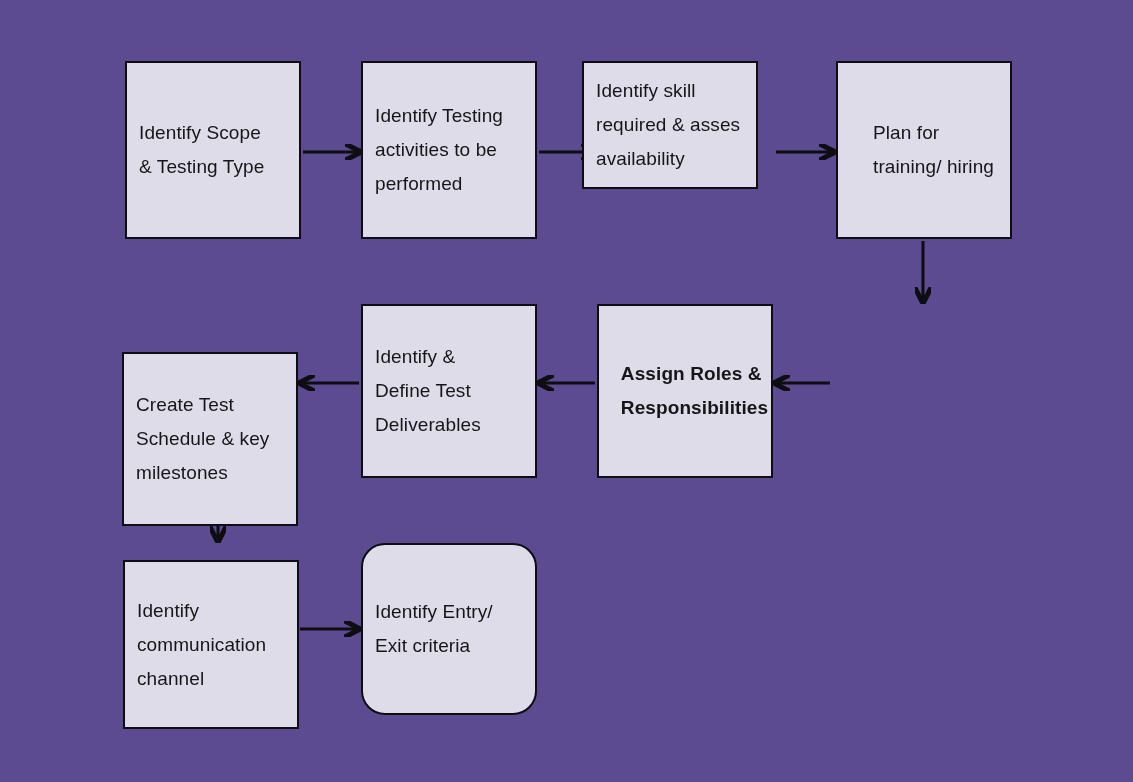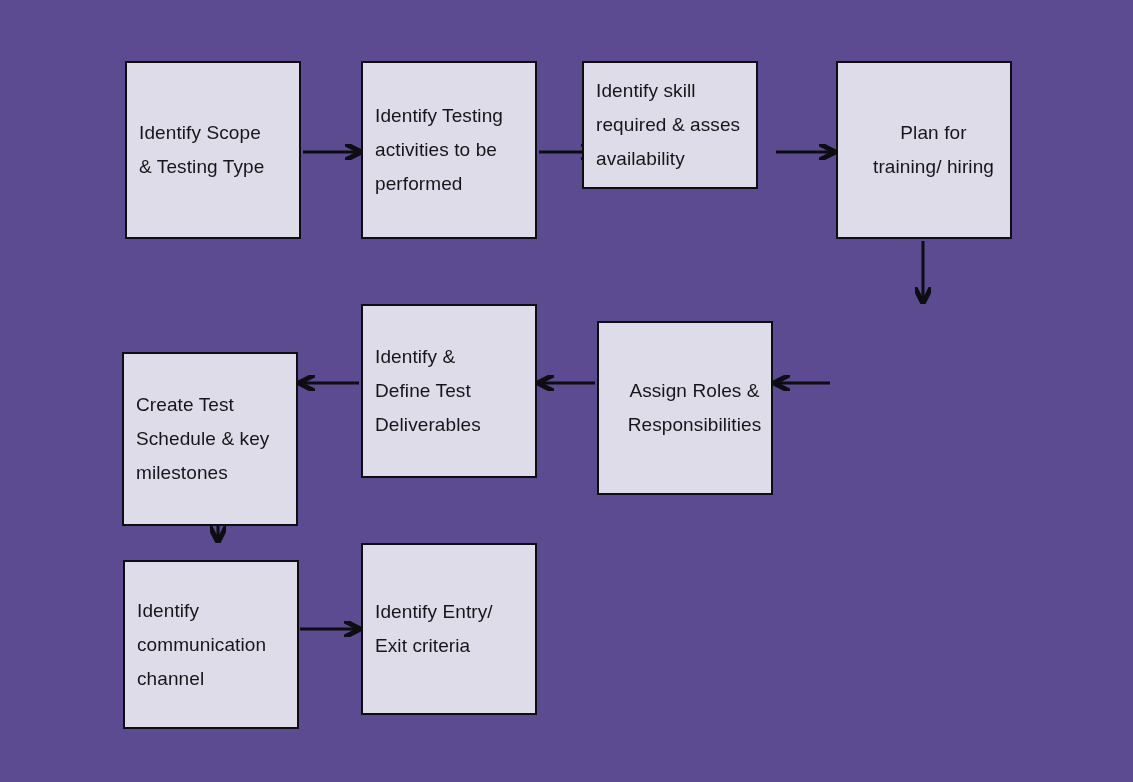--- a/index.html
+++ b/index.html
@@ -31,21 +31,20 @@
     font-size: 19px;
     line-height: 34px;
     letter-spacing: 0.1px;
   }
   .node .txt {
     display: block;
     white-space: pre-line;
   }
   .node.center {
     align-items: center;
-    text-align: center;
     padding-left: 31px;
   }
   svg.edges {
     position: absolute;
     left: 0;
     top: 0;
     width: 1133px;
     height: 782px;
     pointer-events: none;
   }
@@ -98,21 +97,21 @@
 required &amp; asses
 availability</span>
   </div>
 
   <div class="node center" style="left:836px; top:61px; width:176px; height:178px;">
     <span class="txt">Plan for
 training/ hiring</span>
   </div>
 
 
-  <div class="node center" style="left:597px; top:321px; width:176px; height:174px;">
+  <div class="node center" style="left:597px; top:304px; width:176px; height:174px;font-weight:bold;">
     <span class="txt">Assign Roles &amp;
 Responsibilities</span>
   </div>
 
   <div class="node" style="left:361px; top:304px; width:176px; height:174px;">
     <span class="txt">Identify &amp;
 Define Test
 Deliverables</span>
   </div>
 
@@ -121,18 +120,18 @@
 Schedule &amp; key
 milestones</span>
   </div>
 
   <div class="node" style="left:123px; top:560px; width:176px; height:169px;">
     <span class="txt">Identify
 communication
 channel</span>
   </div>
 
-  <div class="node" style="left:361px; top:543px; width:176px; height:172px;">
+  <div class="node" style="left:361px; top:543px; width:176px; height:172px;border-radius:24px;">
     <span class="txt">Identify Entry/
 Exit criteria</span>
   </div>
 
 </div>
 
 </body></html>

